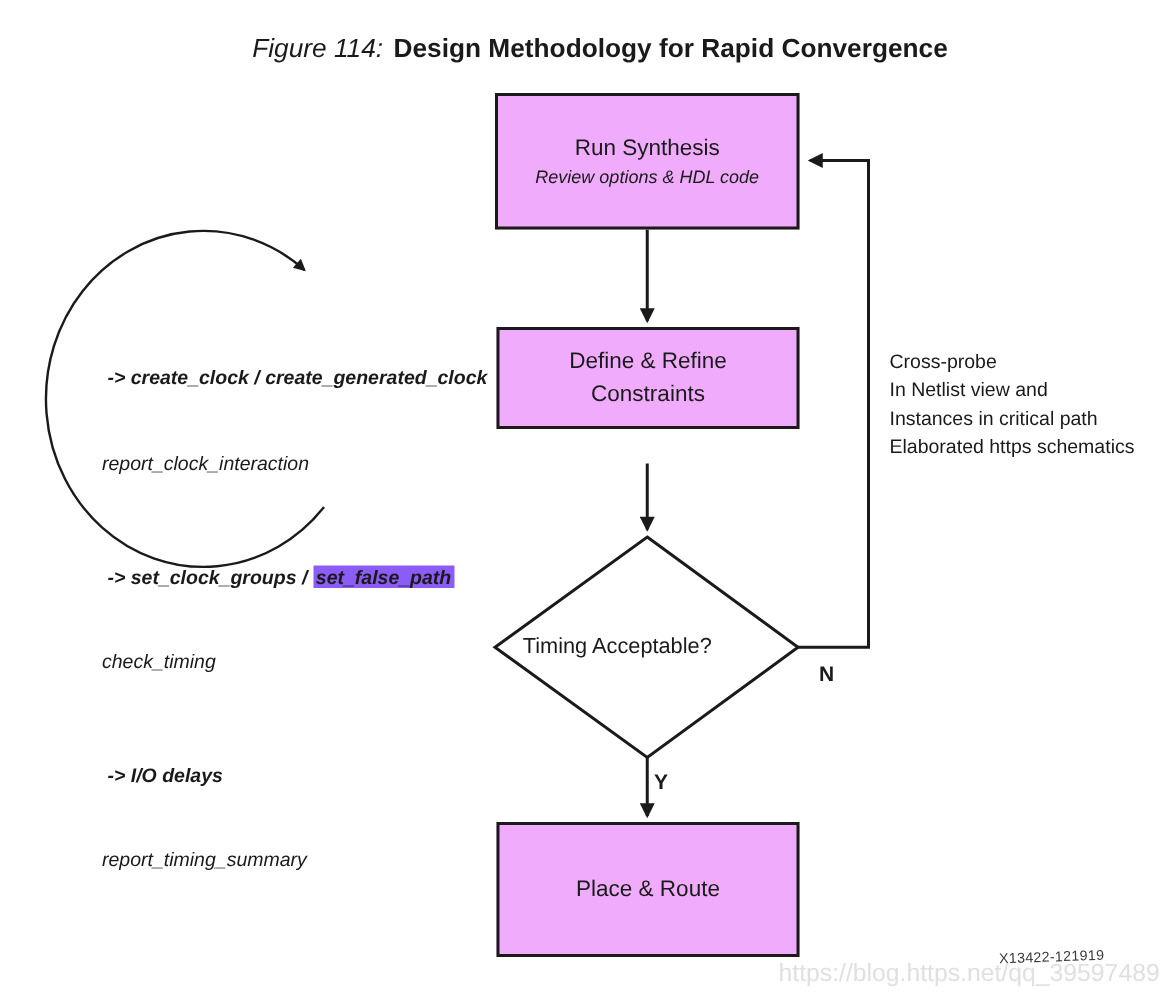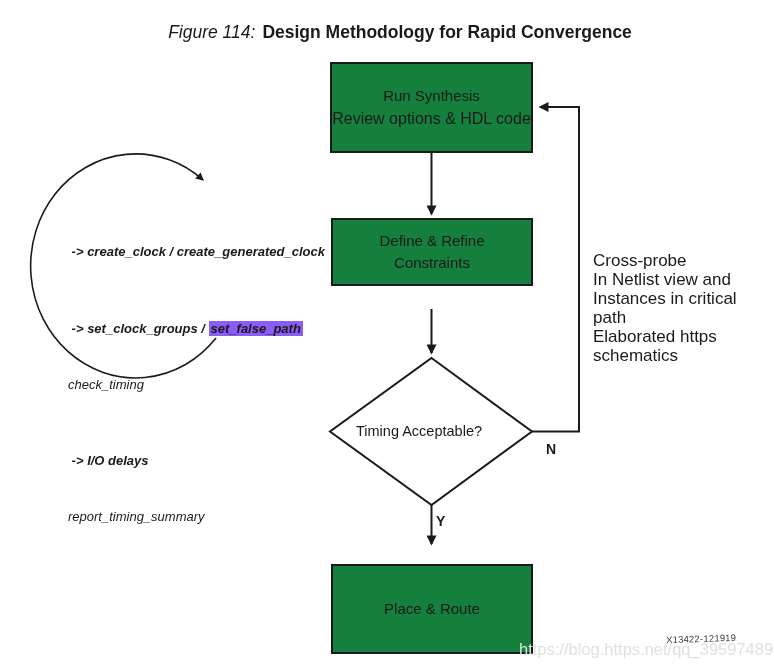--- a/index.html
+++ b/index.html
@@ -19,48 +19,48 @@
   .fig-title .fig-label{font-style:italic;font-weight:400;margin-right:7px;}
   .fig-title .fig-main{font-weight:700;}
   
   svg.layer{position:absolute;left:0;top:0;width:774px;height:667px;}
   .edge{stroke:#1a1a1a;stroke-width:2;fill:none;}
   .arc{stroke:#1a1a1a;stroke-width:1.6;fill:none;}
   .diamond{fill:#ffffff;stroke:#1a1a1a;stroke-width:2;}
   
   .node{
     position:absolute;box-sizing:border-box;
-    border:2px solid #1a1a1a;background:#15803d;
+    border:2px solid #1a1a1a;background:#f0abfc;
     display:flex;flex-direction:column;align-items:center;justify-content:center;
     text-align:center;line-height:1.45;
   }
   .node .t1{font-size:15px;}
-  .node .t2{font-size:16px;}
+  .node .t2{font-size:12px;font-style:italic;}
   #node-run-synthesis{left:330px;top:62px;width:203px;height:91px;}
   #node-constraints{left:331px;top:218px;width:202px;height:68px;}
-  #node-place-route{left:331px;top:548px;width:202px;height:90px;margin-top:16px;}
+  #node-place-route{left:331px;top:548px;width:202px;height:90px;}
   .decision-label{
-    position:absolute;left:356px;top:423px;width:183px;
-    font-size:14.5px;
+    position:absolute;left:320px;top:423px;width:183px;
+    text-align:center;font-size:14.5px;
   }
   .edge-label{position:absolute;font-size:14px;font-weight:700;}
   #label-n{left:546px;top:441px;}
   #label-y{left:436px;top:513px;}
   
   .clock-notes{
     position:absolute;left:68px;top:186px;
     font-size:13px;font-style:italic;line-height:18.7px;
     white-space:pre;
   }
   .clock-notes .cmd-bold{font-weight:700;margin-top:20px;}
   .clock-notes .hl{background:#8b5cf6;padding:0 2px;}
   
   .cross-probe{
     position:absolute;left:593px;top:231px;
-    font-size:17px;line-height:19px;margin-top:20px;
+    font-size:13px;line-height:19px;
   }
   
   .fig-ref{
     position:absolute;left:666px;top:633px;
     font-size:9.5px;color:#3a3a3a;letter-spacing:.2px;
     transform:rotate(-2deg);
   }
   .watermark{
     position:absolute;left:519px;top:640px;
     font-size:16.5px;color:#e0e0e0;white-space:nowrap;
@@ -109,20 +109,21 @@
 
   <div class="node" id="node-place-route">
     <div class="t1">Place &amp; Route</div>
   </div>
 
   <div class="edge-label" id="label-n">N</div>
   <div class="edge-label" id="label-y">Y</div>
 
   <div class="clock-notes">
     <div class="cmd-bold"> -&gt; create_clock / create_generated_clock</div>
+    <div class="cmd-plain">report_clock_interaction</div>
     <div class="cmd-bold"><span> -&gt; set_clock_groups / </span><span class="hl">set_false_path</span></div>
     <div class="cmd-plain">check_timing</div>
     <div class="cmd-bold"> -&gt; I/O delays</div>
     <div class="cmd-plain">report_timing_summary</div>
   </div>
 
   <div class="cross-probe">
     <div>Cross-probe</div>
     <div>In Netlist view and</div>
     <div>Instances in critical path</div>

